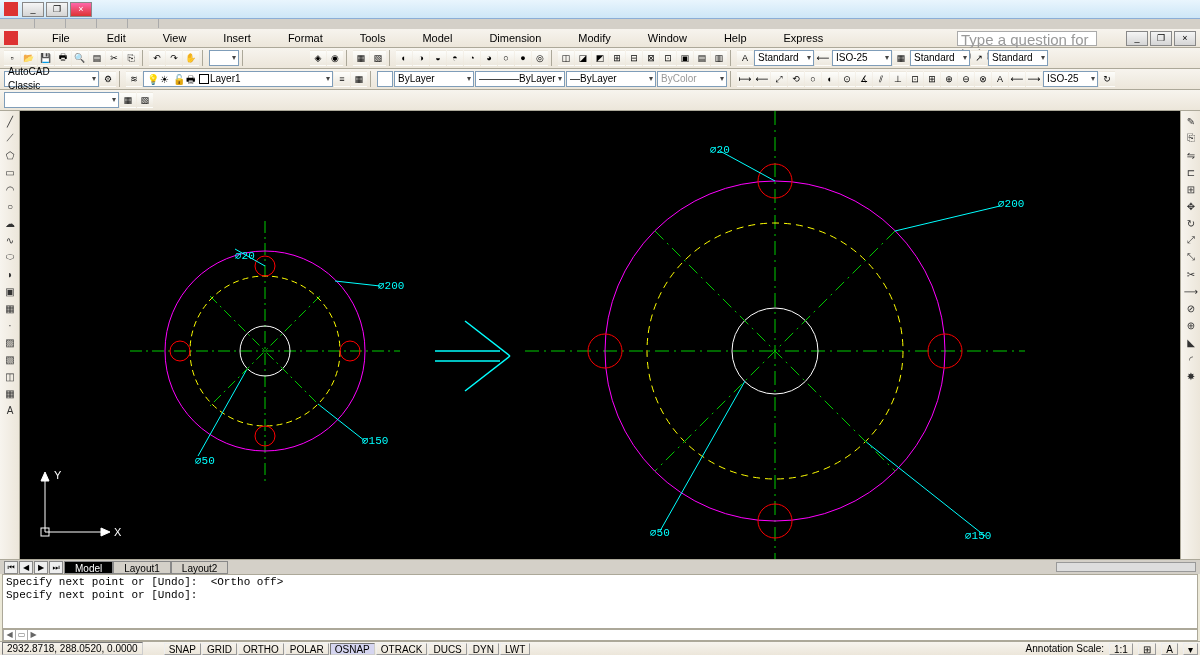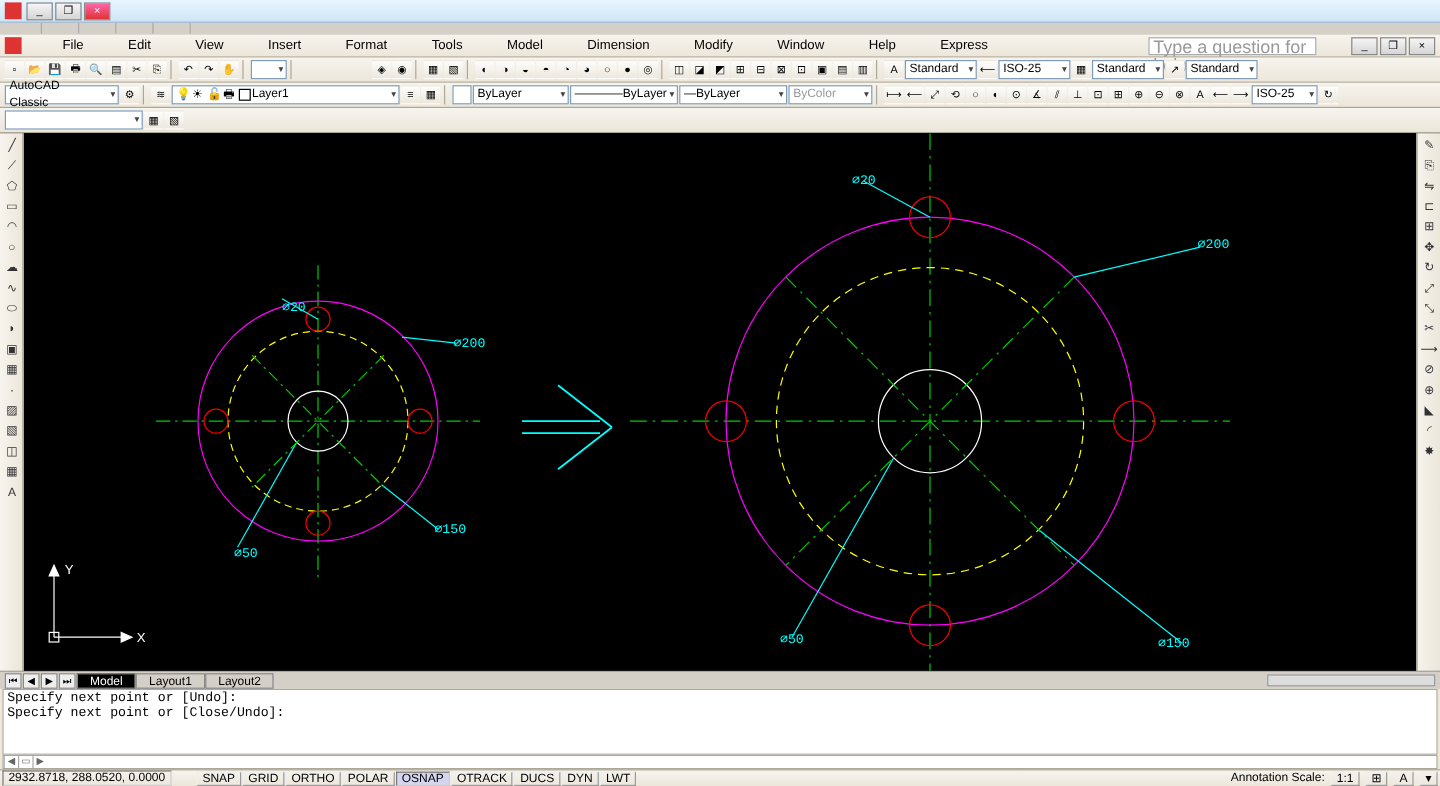--- a/index.html
+++ b/index.html
@@ -335,22 +335,22 @@
   <div class="mt-nav">◀</div>
   <div class="mt-nav">▶</div>
   <div class="mt-nav">⏭</div>
   <div class="mt-tab active">Model</div>
   <div class="mt-tab">Layout1</div>
   <div class="mt-tab">Layout2</div>
   <div class="mt-scroll"></div>
 </div>
 
 <div class="cmd-window">
+  <div class="cmd-line">Specify next point or [Undo]:  &lt;Ortho off&gt;</div>
   <div class="cmd-line">Specify next point or [Undo]:</div>
-  <div class="cmd-line">Specify next point or [Close/Undo]:</div>
 </div>
 <div class="cmd-input-row">
   <div class="nav">◀</div>
   <div class="nav">▭</div>
   <div class="nav">▶</div>
 </div>
 
 <div class="statusbar">
   <div class="coord">2932.8718, 288.0520, 0.0000</div>
   <div style="width:20px"></div>

